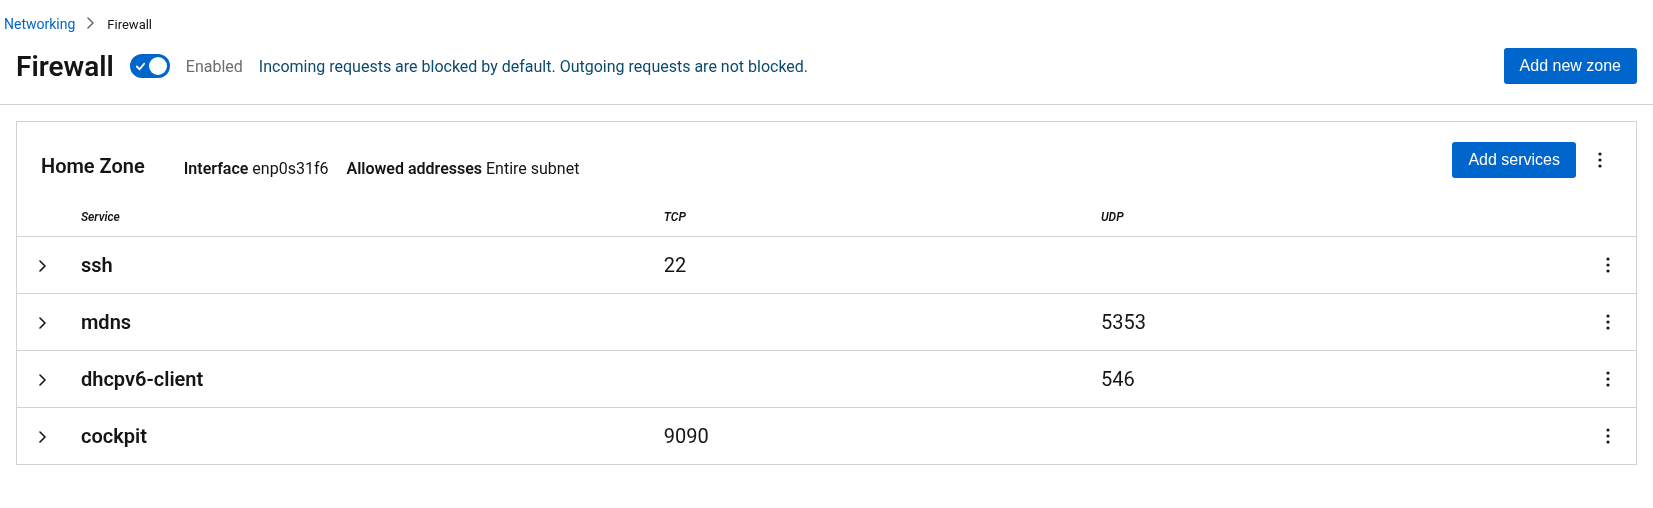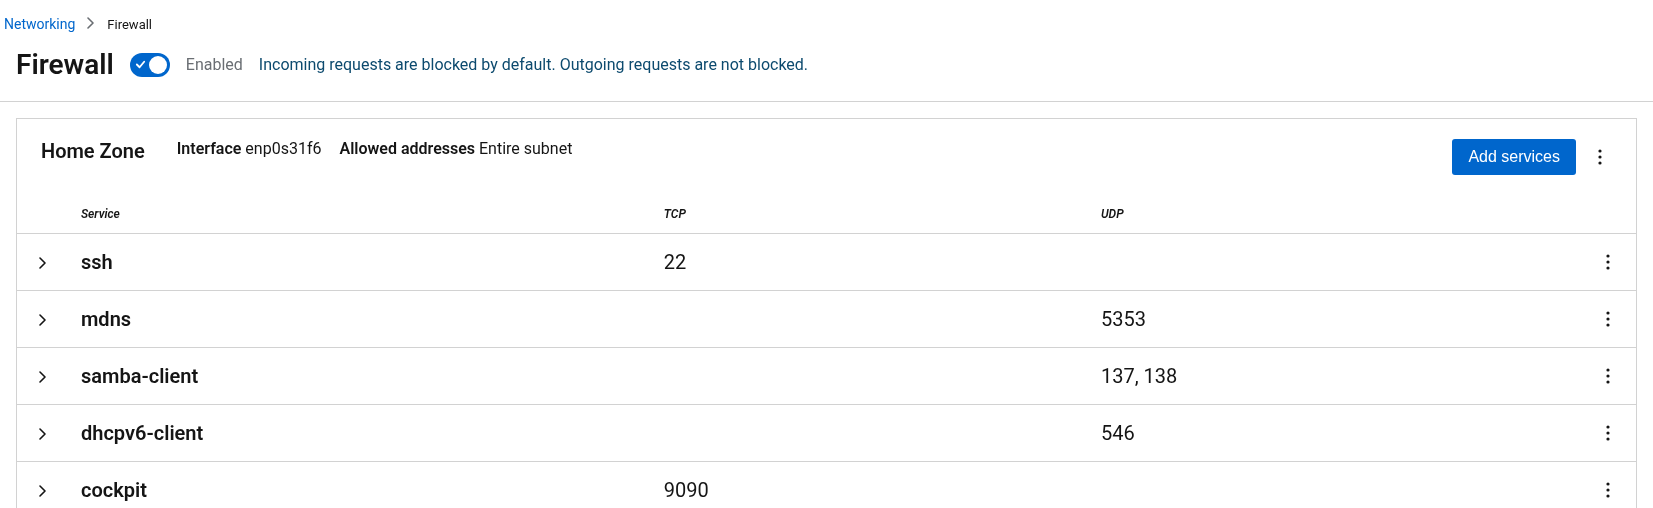--- a/index.html
+++ b/index.html
@@ -96,23 +96,23 @@
     }
     .content {
       padding: 16px;
     }
     .card {
       background: #fff;
       border: 1px solid #d2d2d2;
     }
     .zone-header {
       display: flex;
-      align-items: flex-start;
+      align-items: flex-end;
       padding: 20px 24px 20px 24px;
-      gap: 16px;
+      gap: 23px;
     }
     .zone-title {
       font-size: 20px;
       font-weight: 600;
     }
     .zone-meta {
       display: flex;
       align-items: center;
       gap: 18px;
       flex: 1;
@@ -202,20 +202,21 @@
       <span class="toggle-check">
         <svg width="11" height="11" viewBox="0 0 12 12">
             <path d="M2 6 L5 9 L10 3" stroke="#fff" stroke-width="2" fill="none" stroke-linecap="round" stroke-linejoin="round"></path>
           </svg>
       </span>
       <span class="toggle-knob"></span>
     </div>
     <span class="status-enabled">Enabled</span>
     <span class="status-description">Incoming requests are blocked by default. Outgoing requests are not blocked.</span>
     <div class="header-spacer"></div>
+    <button class="btn-primary">Add new zone</button>
   </div>
 
   <div class="content">
     <div class="card">
 
       <div class="zone-header">
         <div class="zone-title">Home Zone</div>
         <div class="zone-meta">
           <span>
             <span class="meta-key">Interface</span>
@@ -286,39 +287,20 @@
                       <circle cx="2" cy="14" r="1.6" fill="#151515"></circle>
                     </svg>
                   </span>
                 </button>
               </td>
             </tr>
             <tr>
               <td class="td-expand"><button class="expand-button"><span class="chevron-right"><svg width="8" height="12" viewBox="0 0 8 12">
                       <path d="M1 1 L6 6 L1 11" stroke="#151515" stroke-width="1.6" fill="none" stroke-linecap="round" stroke-linejoin="round"></path>
                     </svg></span></button></td>
-              <td class="td-service">samba-client</td>
-              <td></td>
-              <td>137, 138</td>
-              <td class="td-kebab">
-                <button class="kebab-button">
-                  <span class="kebab-icon">
-                    <svg width="4" height="16" viewBox="0 0 4 16">
-                      <circle cx="2" cy="2" r="1.6" fill="#151515"></circle>
-                      <circle cx="2" cy="8" r="1.6" fill="#151515"></circle>
-                      <circle cx="2" cy="14" r="1.6" fill="#151515"></circle>
-                    </svg>
-                  </span>
-                </button>
-              </td>
-            </tr>
-            <tr>
-              <td class="td-expand"><button class="expand-button"><span class="chevron-right"><svg width="8" height="12" viewBox="0 0 8 12">
-                      <path d="M1 1 L6 6 L1 11" stroke="#151515" stroke-width="1.6" fill="none" stroke-linecap="round" stroke-linejoin="round"></path>
-                    </svg></span></button></td>
               <td class="td-service">dhcpv6-client</td>
               <td></td>
               <td>546</td>
               <td class="td-kebab">
                 <button class="kebab-button">
                   <span class="kebab-icon">
                     <svg width="4" height="16" viewBox="0 0 4 16">
                       <circle cx="2" cy="2" r="1.6" fill="#151515"></circle>
                       <circle cx="2" cy="8" r="1.6" fill="#151515"></circle>
                       <circle cx="2" cy="14" r="1.6" fill="#151515"></circle>

